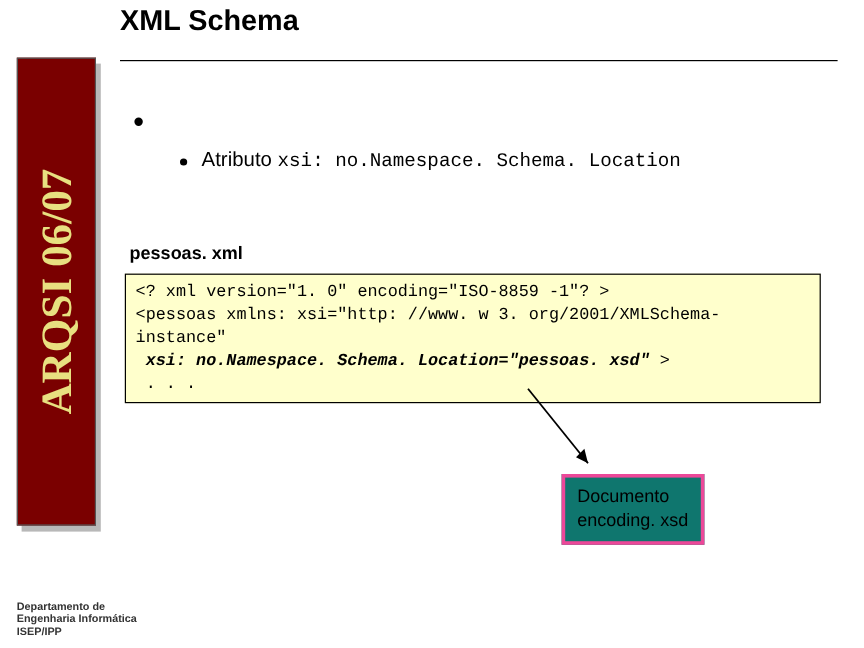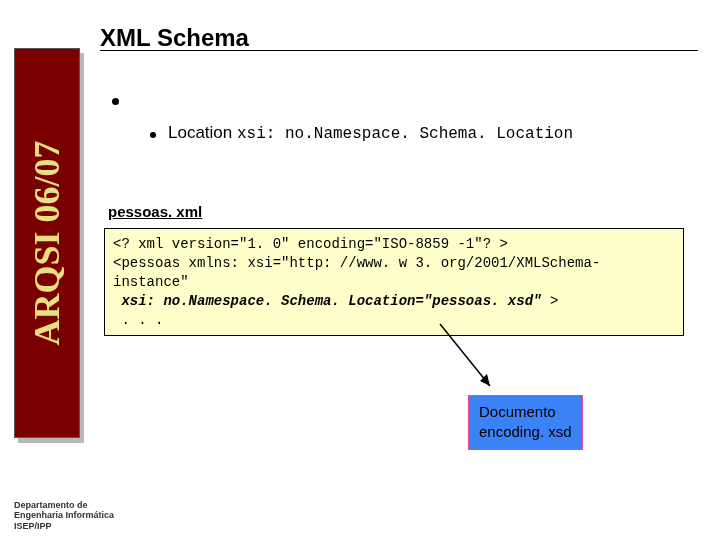--- a/index.html
+++ b/index.html
@@ -46,21 +46,21 @@
     left: 14px;
     bottom: 8px;
     font-size: 9px;
     line-height: 1.2;
     color: #333;
     font-weight: bold;
   }
   .title {
     position: absolute;
     left: 100px;
-    top: 24px;
+    top: 4px;
     font-size: 24px;
     font-weight: bold;
     color: #000;
   }
   .hr {
     position: absolute;
     left: 100px;
     top: 50px;
     width: 598px;
     height: 1px;
@@ -117,21 +117,20 @@
   .mono {
     font-family: "Courier New", monospace;
     font-size: 16px;
     text-align: center;
   }
   .filename {
     margin-top: 60px;
     margin-left: 8px;
     font-size: 15px;
     font-weight: bold;
-    text-decoration: underline;
   }
   .codebox {
     margin-top: 8px;
     margin-left: 4px;
     width: 580px;
     border: 1px solid #000;
     background: #ffffcc;
     padding: 6px 8px;
     font-family: "Courier New", monospace;
     font-size: 14px;
@@ -148,22 +147,22 @@
     left: 430px;
     top: 324px;
     width: 70px;
     height: 70px;
     overflow: visible;
   }
   .docbox {
     position: absolute;
     left: 468px;
     top: 395px;
-    border: 1px solid #ec4899;
-    background: #3b82f6;
+    border: 3px solid #ec4899;
+    background: #0f766e;
     padding: 6px 10px;
     font-size: 15px;
     line-height: 1.35;
   }
 </style>
 </head>
 <body>
 
 <div class="sidebar-shadow"></div>
 <div class="sidebar">
@@ -181,21 +180,21 @@
 
 <div class="content">
 
   <div class="bullet1">
     <span class="dot"></span>
   </div>
 
   <div class="bullet2">
     <span class="dot2"></span>
     <span class="bullet2-text">
-      <span>Location </span><span class="mono">xsi: no.Namespace. Schema. Location</span>
+      <span>Atributo </span><span class="mono">xsi: no.Namespace. Schema. Location</span>
     </span>
   </div>
 
   <div class="filename">pessoas. xml</div>
 
   <div class="codebox"><span>&lt;? xml version="1. 0" encoding="ISO-8859 -1"? &gt;</span>
 <span>&lt;pessoas xmlns: xsi="http: //www. w 3. org/2001/XMLSchema-instance"</span>
 <span class="bold"> xsi: no.Namespace. Schema. Location="pessoas. xsd"</span><span> &gt;</span>
 <span> . . .</span></div>
 

